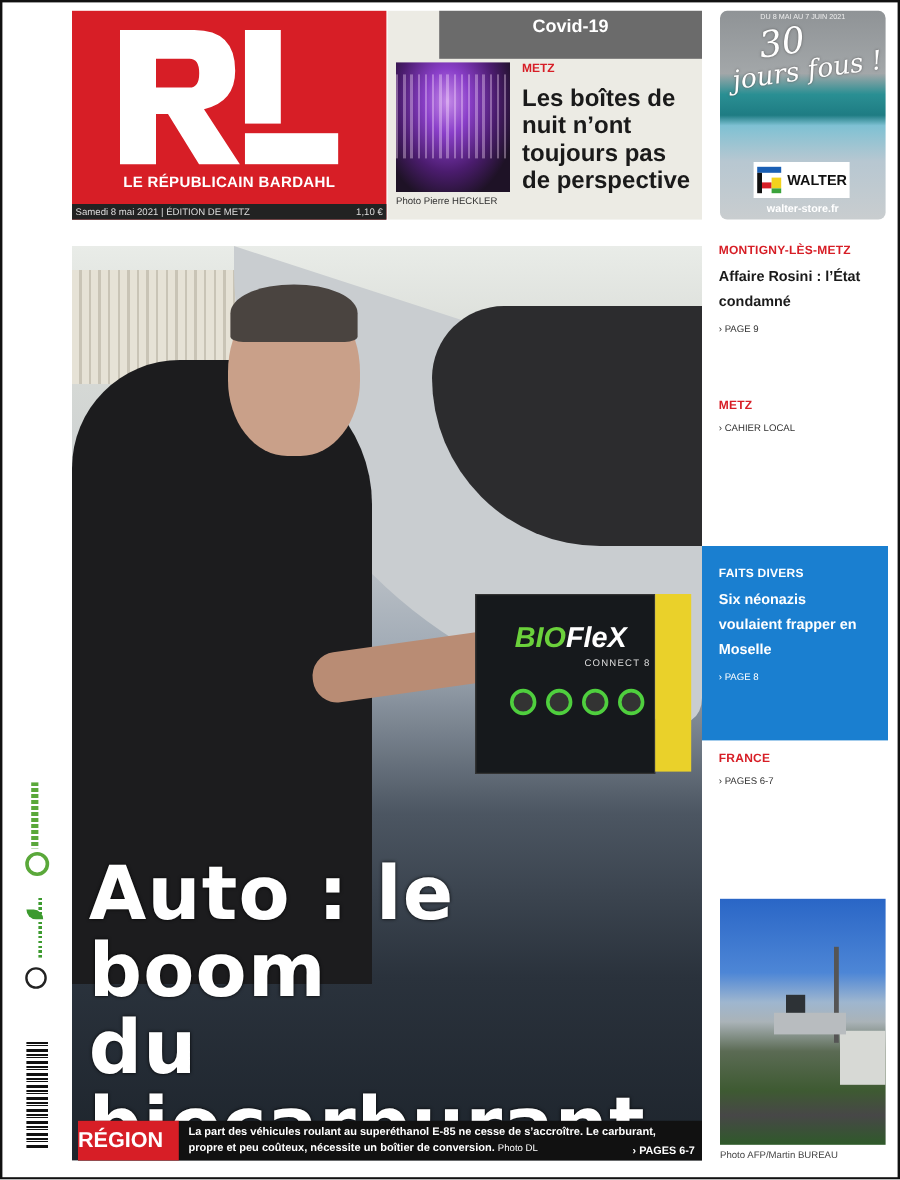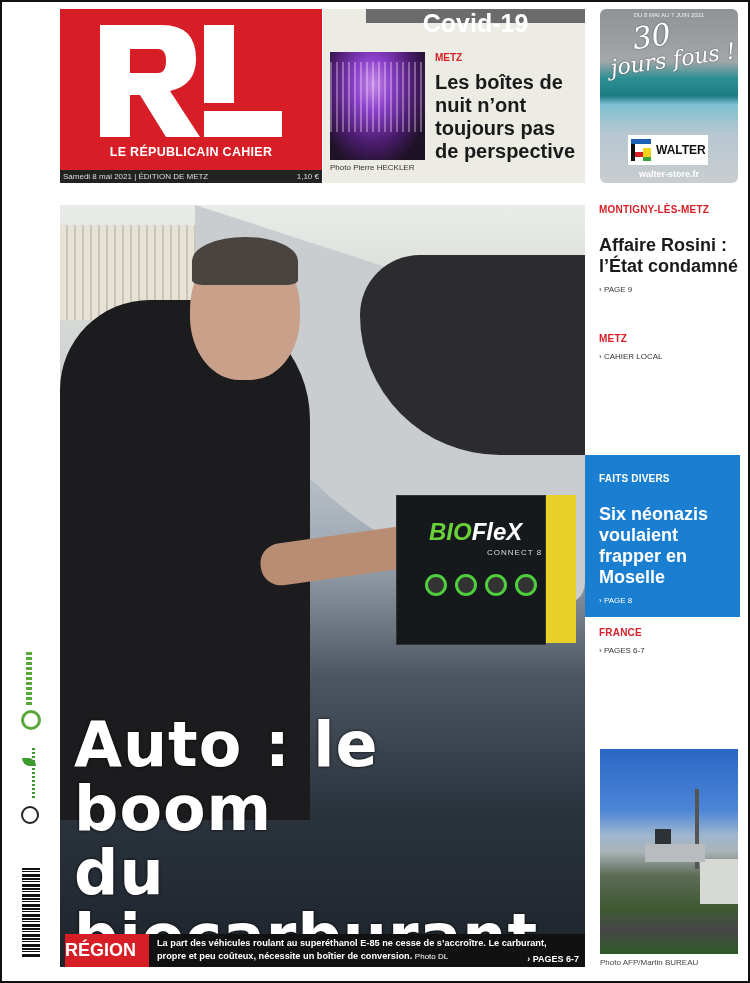--- a/index.html
+++ b/index.html
@@ -10,21 +10,21 @@
     
     .masthead { position: absolute; left: 60px; top: 9px; width: 262px; height: 174px; background: #d71e26; }
     .logo-mark { position: absolute; left: 40px; top: 16px; width: 182px; height: 112px; }
     .logo-r { position: absolute; left: 0; top: 0; width: 100px; height: 112px; }
     .logo-l { position: absolute; left: 104px; top: 0; width: 78px; height: 112px; }
     .logo-tagline { position: absolute; left: 0; right: 0; top: 136px; text-align: center; color: #fff; font-weight: bold; font-size: 12.5px; letter-spacing: 0.3px; }
     .dateline { position: absolute; left: 0; right: 0; bottom: 0; height: 13px; background: #222; color: #ddd; font-size: 8px; line-height: 13px; padding: 0 3px; display: flex; justify-content: space-between; }
 
     
     .covid { position: absolute; left: 323px; top: 9px; width: 262px; height: 174px; background: #ecebe4; }
-    .covid-bar { height: 14px; background: #6b6b6b; color: #fff; font-weight: bold; font-size: 25px; text-align: center; line-height: 28px; margin-left: 43px; }
+    .covid-bar { height: 40px; background: #6b6b6b; color: #fff; font-weight: bold; font-size: 15px; text-align: center; line-height: 28px; margin-left: 43px; }
     .covid-photo { position: absolute; left: 7px; top: 43px; width: 95px; height: 108px;
       background: radial-gradient(ellipse at 45% 30%, #c48ae8 0%, #8a3fc9 25%, #4b1c6e 55%, #1e1226 80%);
       overflow: hidden; }
     .covid-photo::after { content: ""; position: absolute; left: 0; right: 0; top: 10px; height: 70px;
       background: repeating-linear-gradient(90deg, rgba(255,230,255,0.35) 0 2px, transparent 2px 6px); }
     .covid-credit { position: absolute; left: 7px; top: 154px; font-size: 8px; color: #333; }
     .covid-kicker { position: absolute; left: 112px; top: 43px; color: #d71e26; font-weight: bold; font-size: 10px; }
     .covid-headline { position: absolute; left: 112px; top: 62px; width: 148px; font-weight: bold; font-size: 20px; line-height: 23px; color: #1a1a1a; }
 
     
@@ -61,21 +61,21 @@
 
     .caption-bar { position: absolute; left: 65px; top: 934px; width: 520px; height: 33px; background: #111; }
     .region-tag { position: absolute; left: 0; top: 0; width: 84px; height: 33px; background: #d71e26; color: #fff; font-weight: bold; font-size: 18px; line-height: 33px; text-align: left; }
     .caption-text { position: absolute; left: 92px; top: 3px; width: 420px; color: #fff; font-weight: bold; font-size: 9.2px; line-height: 13px; }
     .caption-credit { font-weight: normal; font-size: 8px; }
     .caption-pages { position: absolute; right: 6px; bottom: 3px; color: #fff; font-size: 9px; font-weight: bold; }
 
     
     .side-item { position: absolute; left: 599px; width: 140px; }
     .kicker { color: #d71e26; font-weight: bold; font-size: 10px; letter-spacing: 0.2px; }
-    .side-headline { font-weight: bold; font-size: 18px; line-height: 21px; color: #1a1a1a; margin-top: 20px; }
+    .side-headline { font-weight: bold; font-size: 12px; line-height: 21px; color: #1a1a1a; margin-top: 5px; }
     .side-ref { font-size: 8px; color: #333; text-align: left; margin-top: 8px; }
     .blue-box { position: absolute; left: 585px; top: 455px; width: 155px; height: 162px; background: #1a7fd0; padding: 18px 14px 0 14px; }
     .blue-box .kicker { color: #fff; }
     .blue-box .side-headline { color: #fff; }
     .blue-box .side-ref { color: #fff; }
     .side-photo { position: absolute; left: 600px; top: 749px; width: 138px; height: 205px; overflow: hidden;
       background: linear-gradient(180deg, #2a66c6 0%, #4d86d6 30%, #9eb6cf 42%, #aab3b8 50%, #5b6b54 62%, #3e5a32 78%, #474747 88%, #2f5a2a 100%); }
     .side-photo .bldg { position: absolute; background: #d7d9d5; }
     .side-credit { position: absolute; left: 600px; top: 958px; font-size: 8px; color: #444; }
 
@@ -93,21 +93,21 @@
 <div class="masthead">
   <div class="logo-mark">
     <svg class="logo-r" viewBox="0 0 100 112">
       <path d="M0 0 H62 Q96 0 96 34 Q96 60 70 66 L100 112 H66 L40 70 H30 V112 H0 Z M30 24 V48 H58 Q66 48 66 36 Q66 24 58 24 Z" fill="#fff"></path>
     </svg>
     <svg class="logo-l" viewBox="0 0 78 112">
       <rect x="0" y="0" width="30" height="78" fill="#fff"></rect>
       <rect x="0" y="86" width="78" height="26" fill="#fff"></rect>
     </svg>
   </div>
-  <div class="logo-tagline">LE RÉPUBLICAIN CAHIER</div>
+  <div class="logo-tagline">LE RÉPUBLICAIN BARDAHL</div>
   <div class="dateline">
     <span><span>Samedi 8 mai 2021</span> <span>| ÉDITION DE METZ</span></span>
     <span>1,10 €</span>
   </div>
 </div>
 
 <div class="covid">
   <div class="covid-bar">Covid-19</div>
   <div class="covid-photo"></div>
   <div class="covid-credit">Photo Pierre HECKLER</div>

